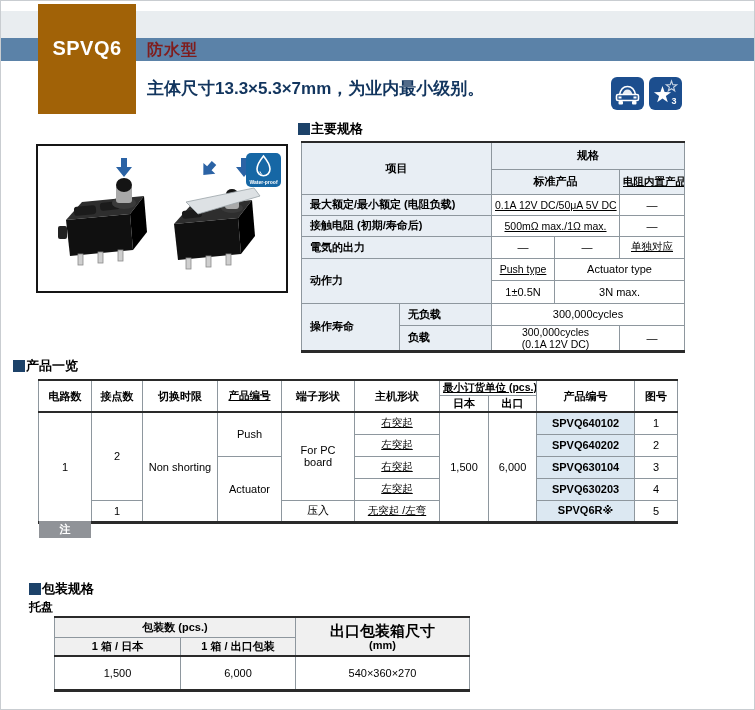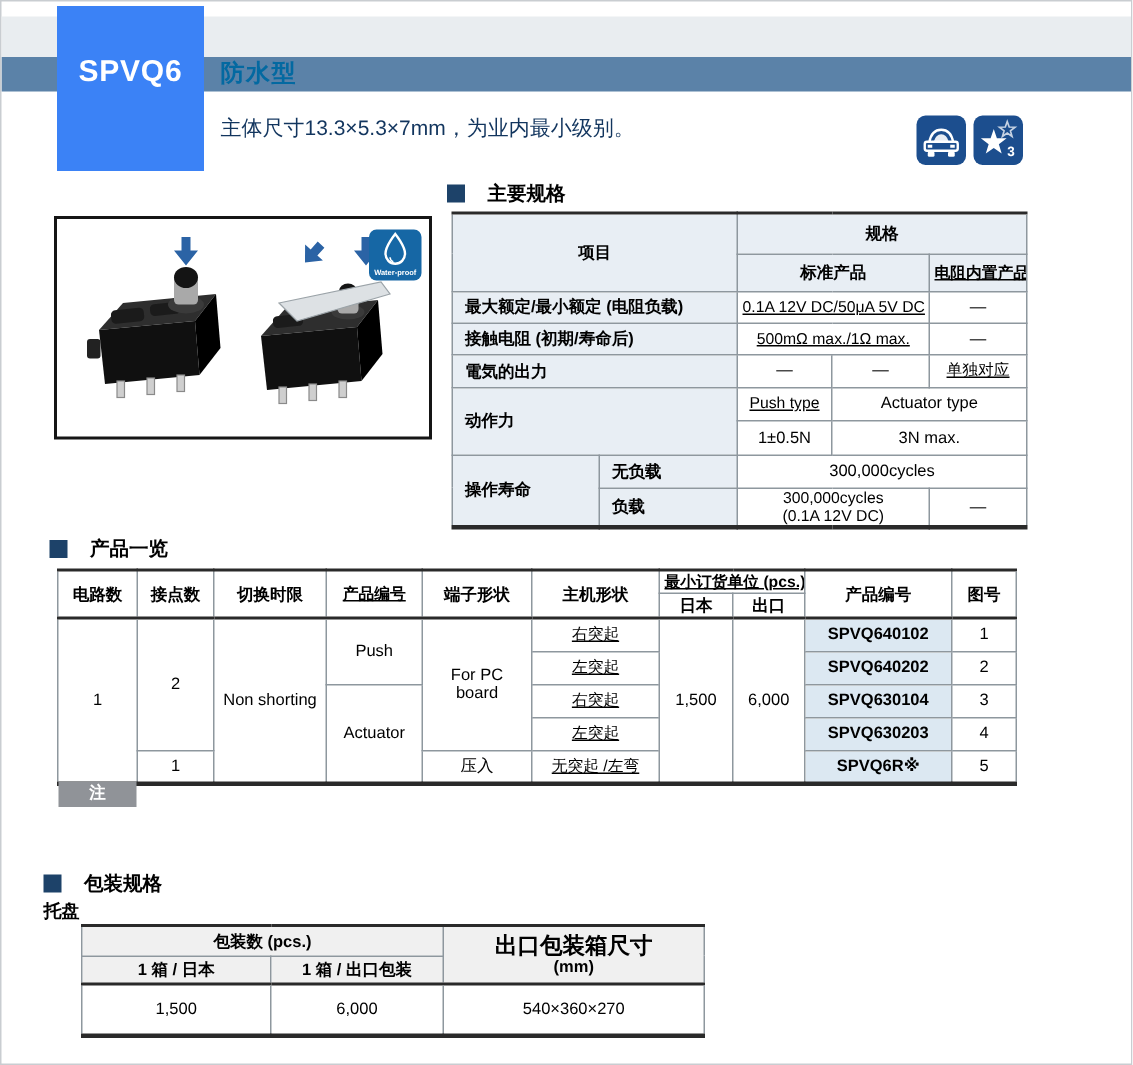--- a/index.html
+++ b/index.html
@@ -3,31 +3,31 @@
 <meta charset="utf-8">
 <style>
   html,body{margin:0;padding:0;background:#fff;}
   .page{
     position:relative;width:755px;height:710px;box-sizing:border-box;
     background:#fff;border:1px solid #c9cdd1;overflow:hidden;
     font-family:"Liberation Sans","DejaVu Sans",sans-serif;color:#000;
   }
   .band-gray{position:absolute;left:0;top:10px;width:100%;height:27px;background:#e9edf0;}
   .band-blue{position:absolute;left:0;top:37px;width:100%;height:23px;background:#5b82a8;}
-  .category-label{position:absolute;left:146px;top:37px;height:23px;line-height:23px;color:#0369a1;font-size:16px;font-weight:bold;letter-spacing:1px;}
-  .model-box{position:absolute;left:37px;top:3px;width:98px;height:110px;background:#3b82f6;}
+  .category-label{position:absolute;left:146px;top:37px;height:23px;line-height:23px;color:#7f1d1d;font-size:16px;font-weight:bold;letter-spacing:1px;}
+  .model-box{position:absolute;left:37px;top:3px;width:98px;height:110px;background:#a16207;}
   .model-text{position:absolute;top:33px;width:100%;text-align:center;color:#fff;font-size:20px;font-weight:bold;letter-spacing:.5px;}
-  .subtitle{position:absolute;left:146px;top:76px;font-size:14px;font-weight:normal;color:#12355e;}
+  .subtitle{position:absolute;left:146px;top:76px;font-size:17px;font-weight:bold;color:#12355e;}
   .icon-tile{position:absolute;top:76px;width:33px;height:33px;background:#1c4e8e;border-radius:6px;}
   .icon-car{left:610px;}
   .icon-star{left:648px;}
   .figure-box{position:absolute;left:35px;top:143px;width:248px;height:145px;border:2px solid #151515;background:#fff;}
   .wp-badge{position:absolute;top:7px;right:5px;width:35px;height:34px;background:#1667a5;border-radius:5px;}
   .wp-label{position:absolute;bottom:2px;width:100%;text-align:center;color:#fff;font-size:5px;font-weight:bold;}
-  .section-title{position:absolute;display:flex;align-items:center;gap:15px;font-size:13px;font-weight:bold;color:#000;}
+  .section-title{position:absolute;display:flex;align-items:center;gap:1px;font-size:13px;font-weight:bold;color:#000;}
   .section-bullet{width:12px;height:12px;background:#1d4269;flex:0 0 auto;}
   .sub-label{position:absolute;font-size:12px;font-weight:600;}
   
   table.ds{border-collapse:collapse;table-layout:fixed;}
   table.ds td,table.ds th{border:1px solid #8e979e;font-size:11px;font-weight:normal;padding:0 3px;text-align:center;overflow:hidden;}
   table.ds{border-top:2px solid #2a2a2a;border-bottom:3px solid #2a2a2a;}
   .lbl{background:#e8eef4;text-align:left !important;padding-left:8px !important;font-weight:bold !important;}
   .hdr{background:#e8eef4;font-weight:bold !important;}
   .whdr{background:#fff;font-weight:bold !important;}
   .ghdr{background:#f0f0f0;font-weight:bold !important;}
@@ -180,21 +180,21 @@
         <td colspan="2" class="two-line">
           <span style="display:block">300,000cycles</span>
           <span style="display:block">(0.1A 12V DC)</span>
         </td>
         <td>—</td>
       </tr>
     </tbody>
       </table>
   </div>
 
-  <div class="section-title" style="left:32px;top:356px;">
+  <div class="section-title" style="left:12px;top:356px;">
     <span class="section-bullet"></span>
     <span>产品一览</span>
   </div>
 
   <div class="prod-wrap">
     <table class="ds" style="width:639px;">
       <colgroup>
         <col style="width:53px">
           <col style="width:51px">
           <col style="width:75px">

